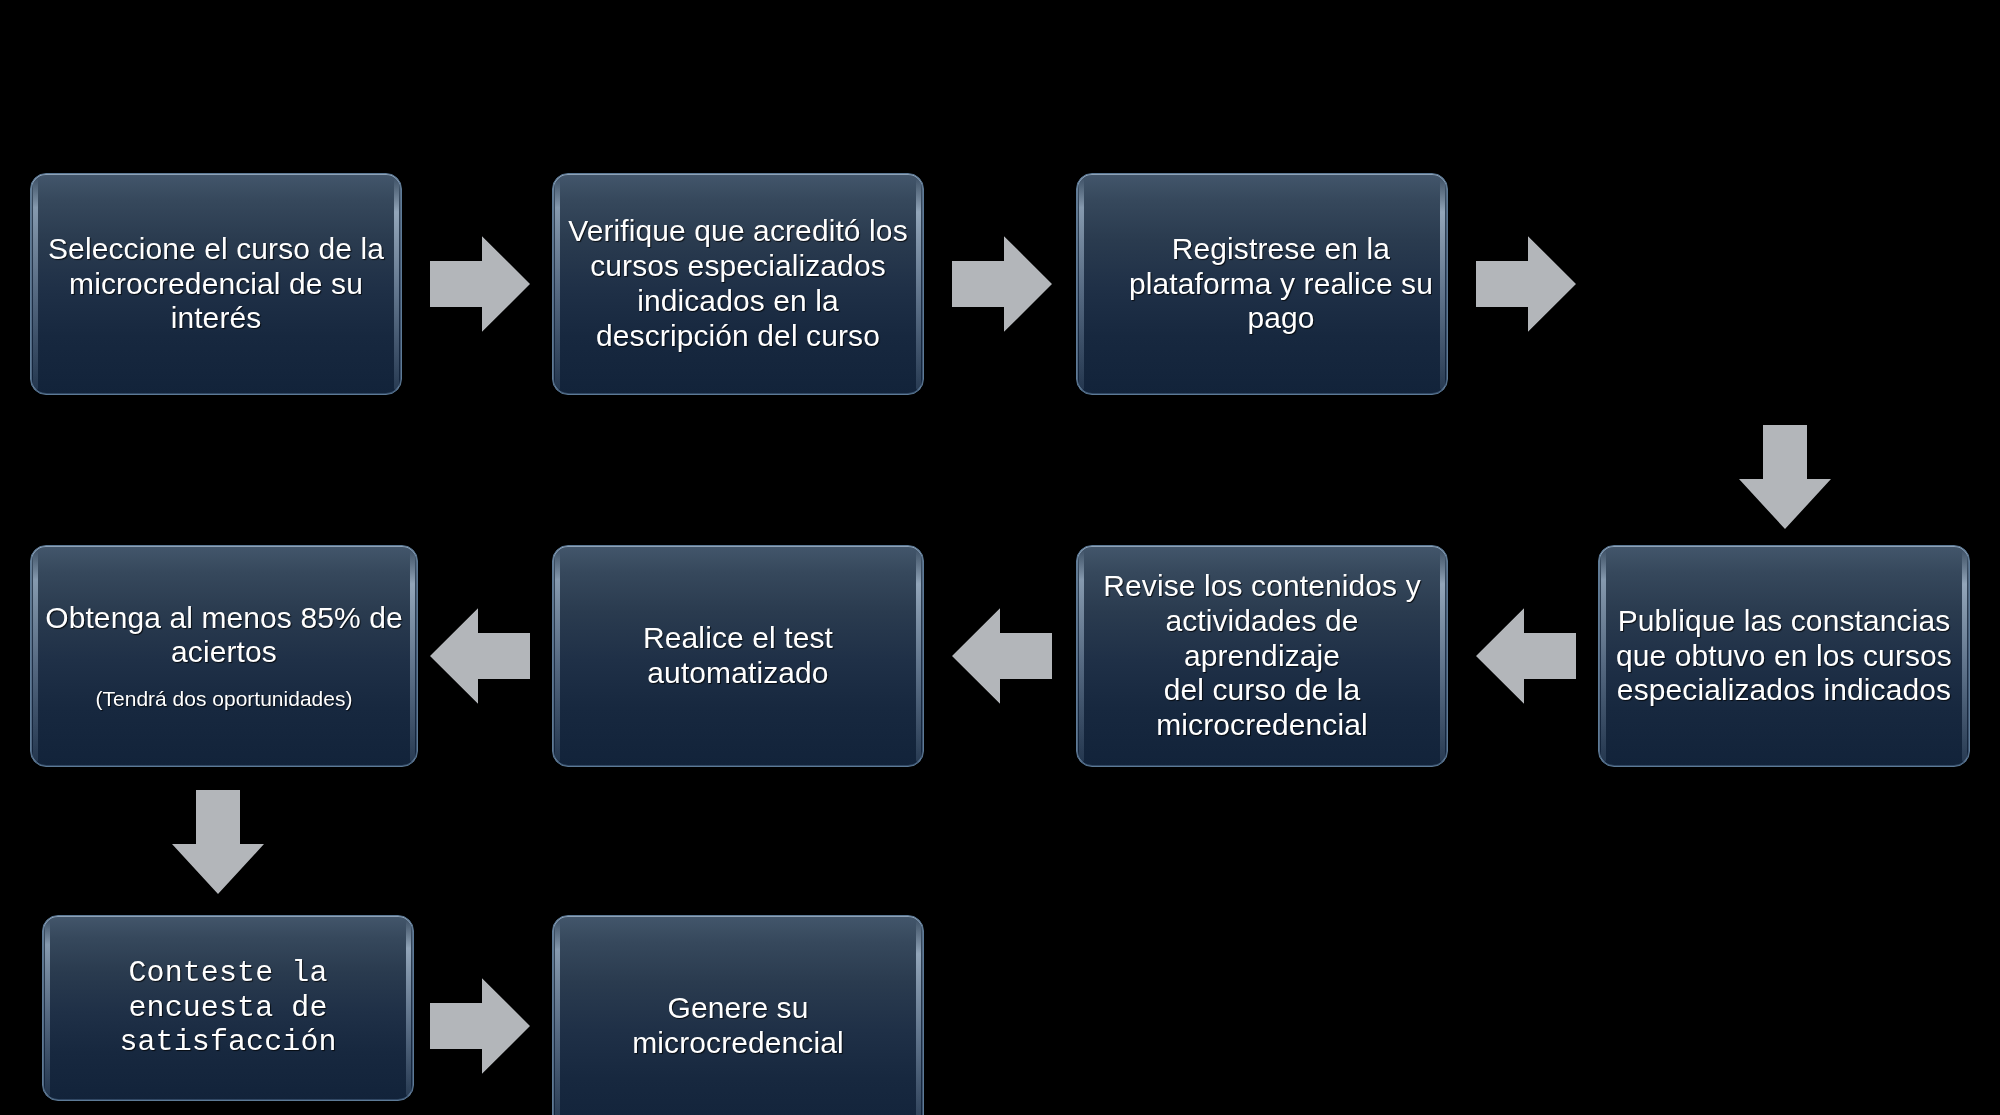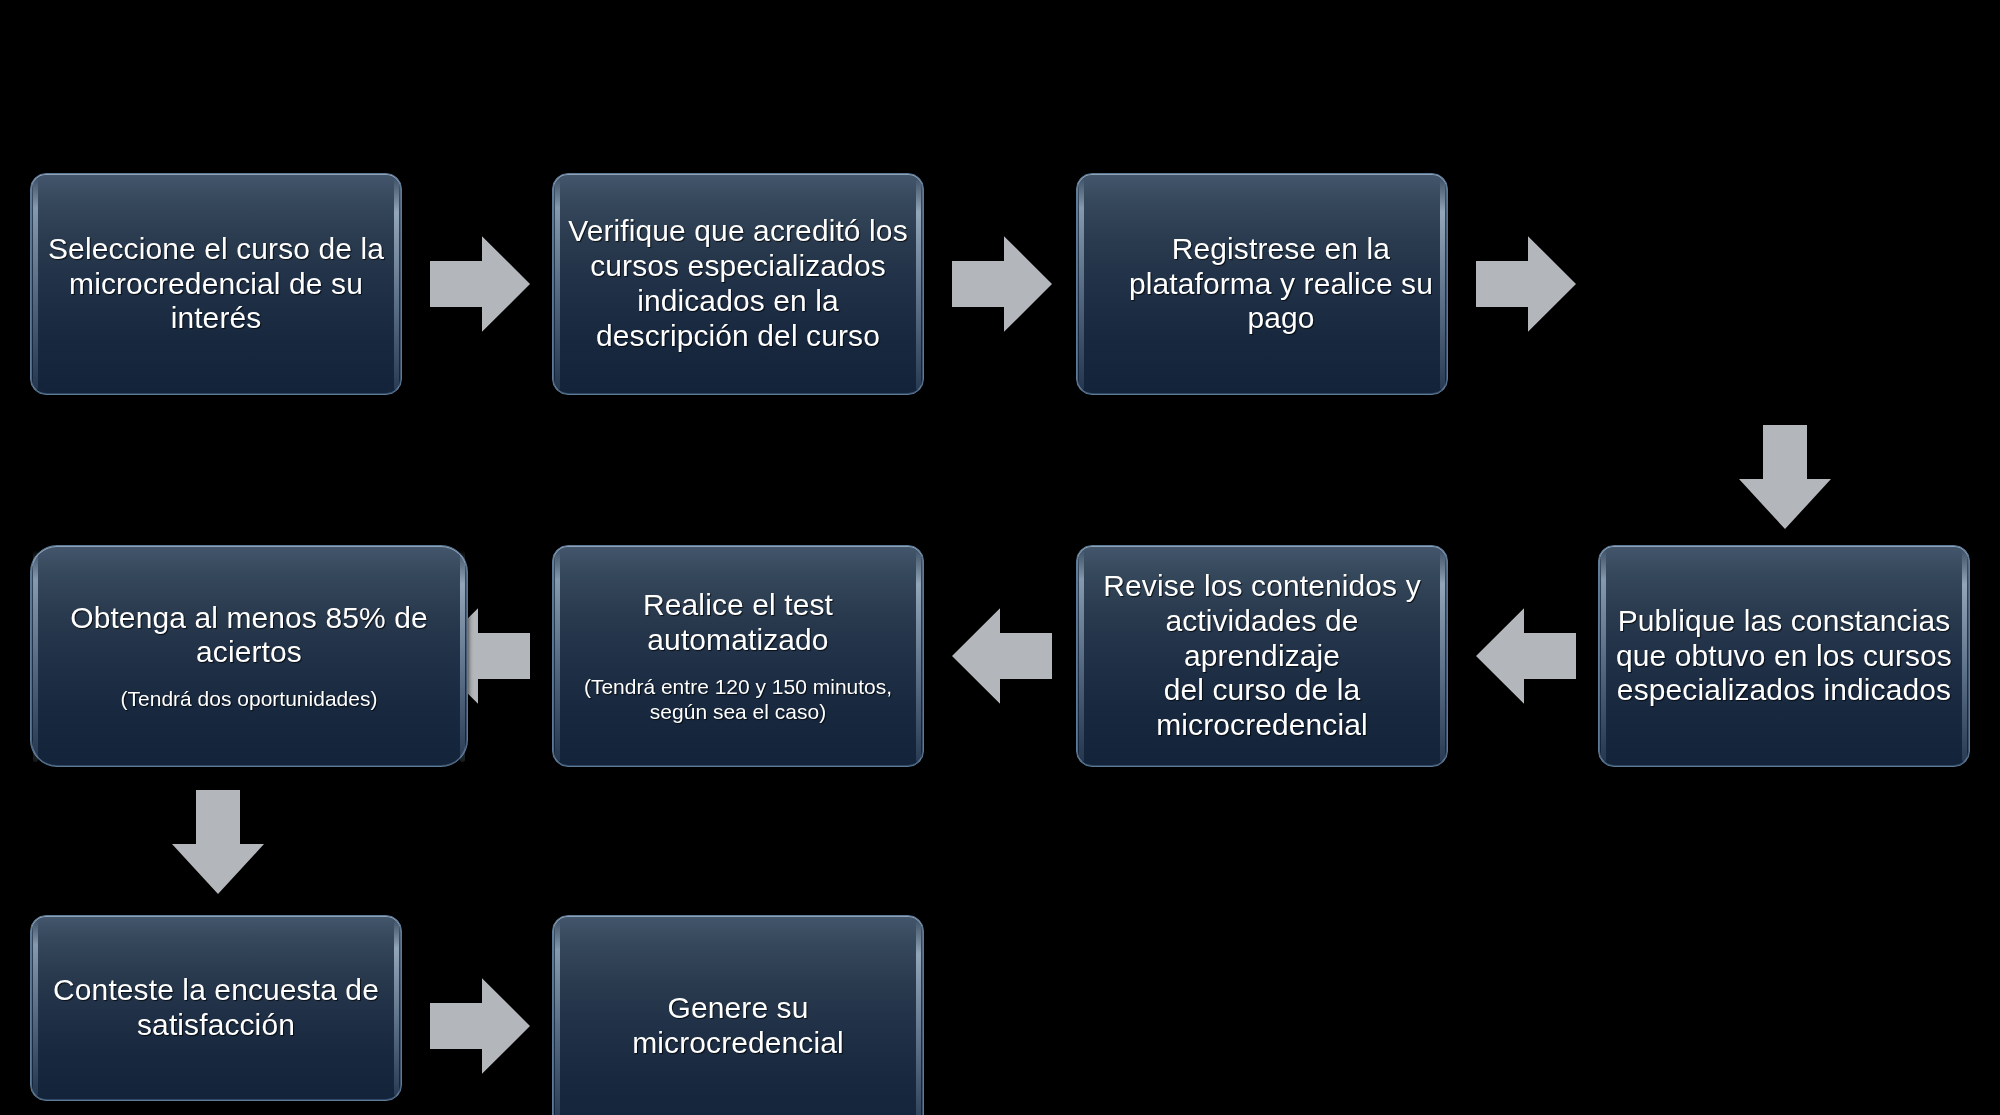--- a/index.html
+++ b/index.html
@@ -165,35 +165,33 @@
 actividades de aprendizaje
 del curso de la
 microcredencial</div>
   </div>
 
   <div class="arrow left" style="left:952px; top:564px; width:100px; height:104px;"></div>
 
   <div class="node" style="left:552px; top:505px; width:372px; height:222px;">
     <div class="node-text">Realice el test
 automatizado</div>
-    <div class="node-subtext">(Tendrá entre 120 y 150 minutos,
-según sea el caso)</div>
   </div>
 
   <div class="arrow left" style="left:430px; top:564px; width:100px; height:104px;"></div>
 
-  <div class="node" style="left:30px; top:505px; width:438px; height:222px;border-radius:27px;">
+  <div class="node" style="left:30px; top:505px; width:388px; height:222px;">
     <div class="node-text">Obtenga al menos 85% de
 aciertos</div>
     <div class="node-subtext">(Tendrá dos oportunidades)</div>
   </div>
 
   <div class="arrow down" style="left:168px; top:750px; width:100px; height:104px;"></div>
 
-  <div class="node" style="left:30px; top:875px; width:372px; height:186px;">
+  <div class="node" style="left:42px; top:875px; width:372px; height:186px;font-family:Liberation Mono, monospace;">
     <div class="node-text">Conteste la encuesta de
 satisfacción</div>
   </div>
 
   <div class="arrow right" style="left:430px; top:934px; width:100px; height:104px;"></div>
 
   <div class="node" style="left:552px; top:875px; width:372px; height:222px;">
     <div class="node-text">Genere su microcredencial</div>
   </div>
 

